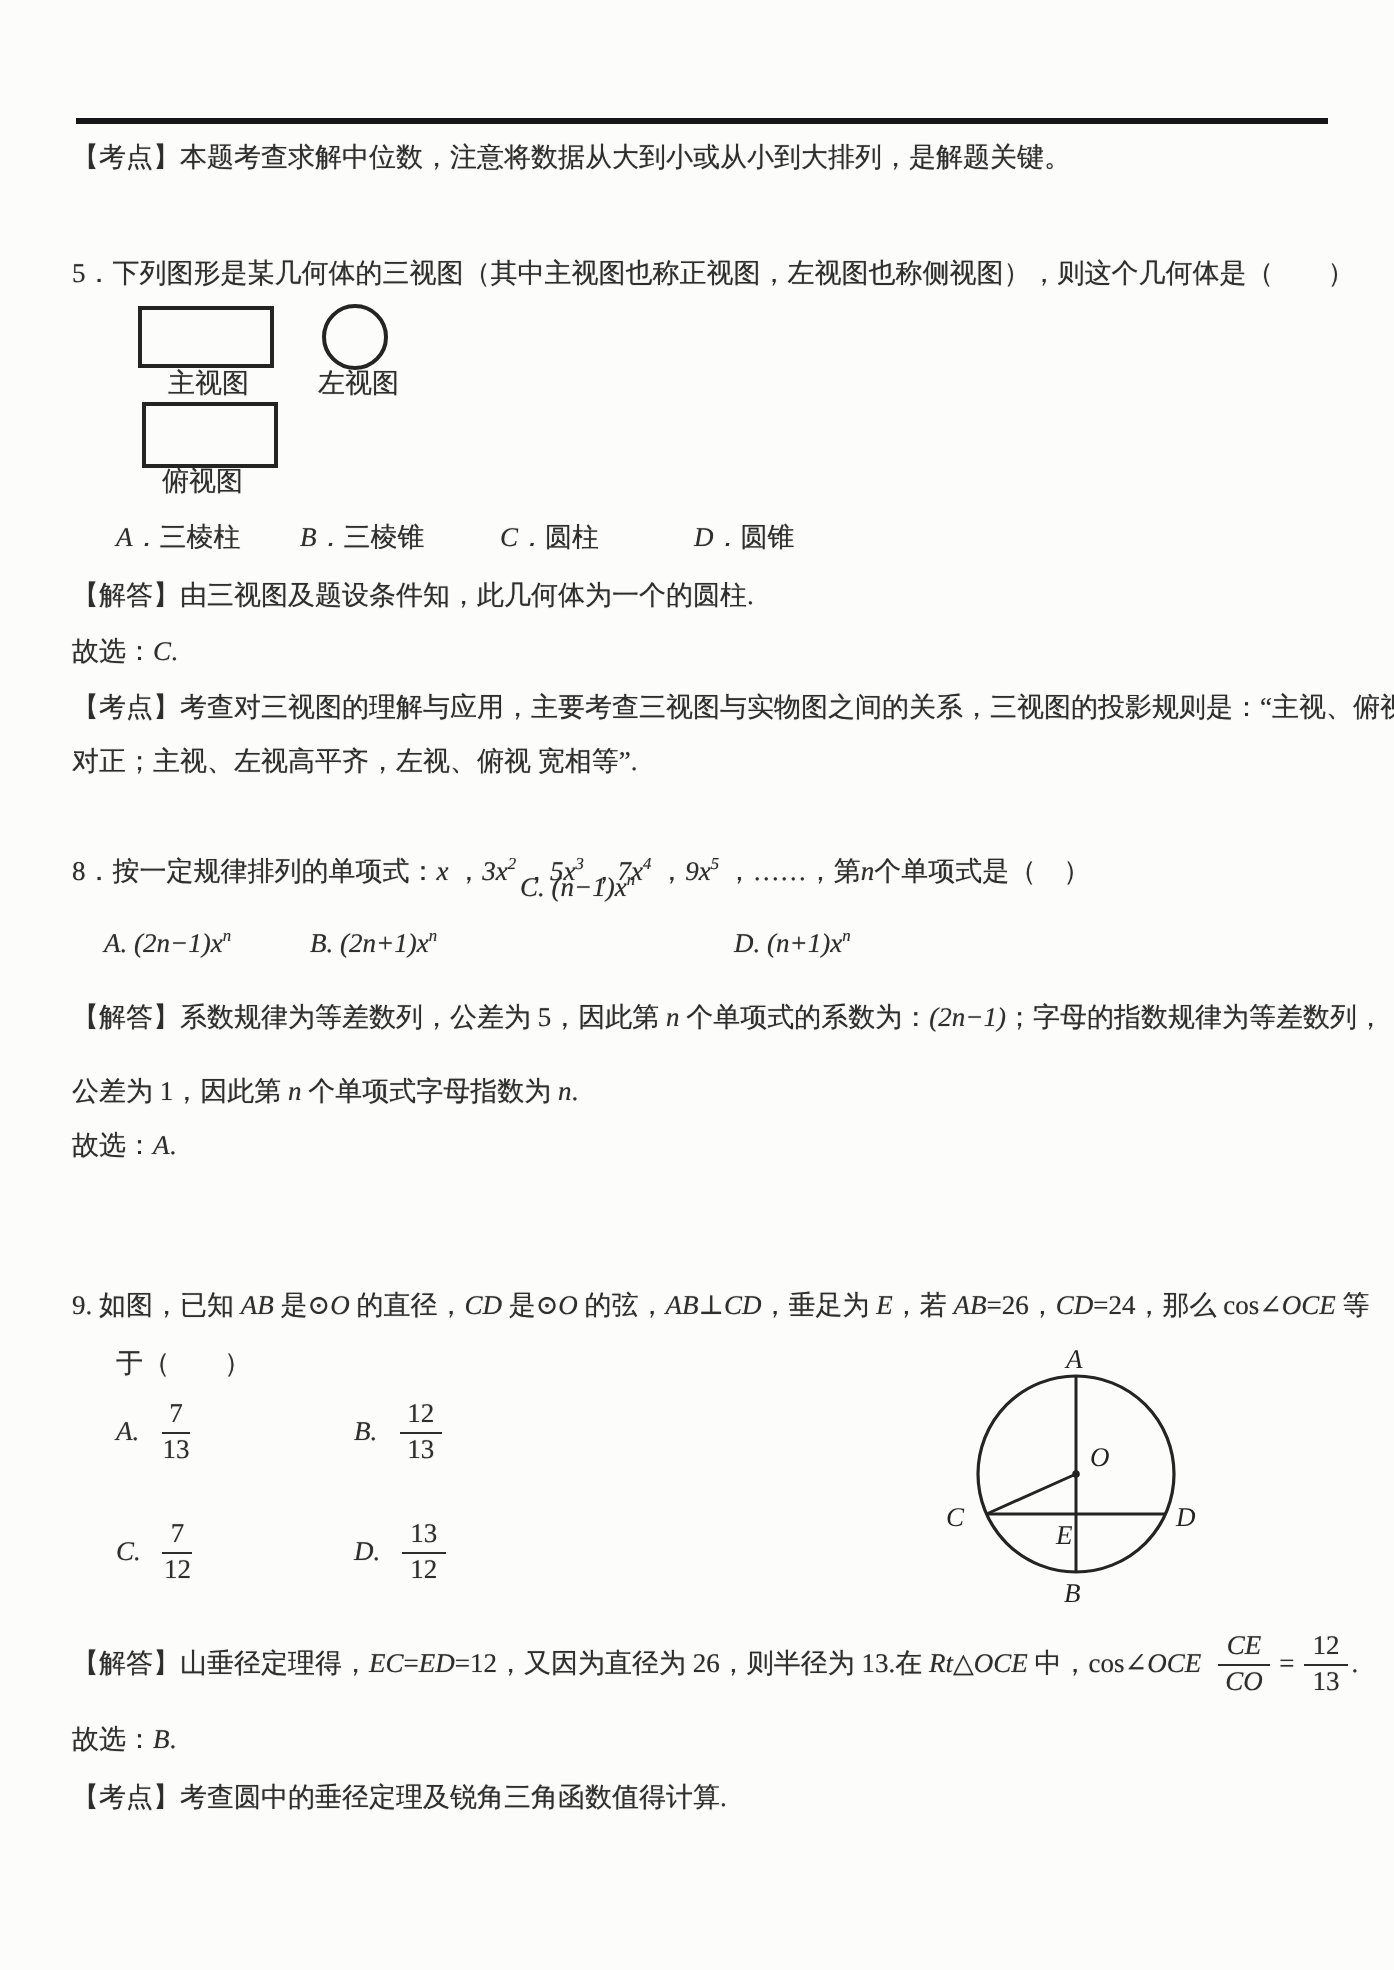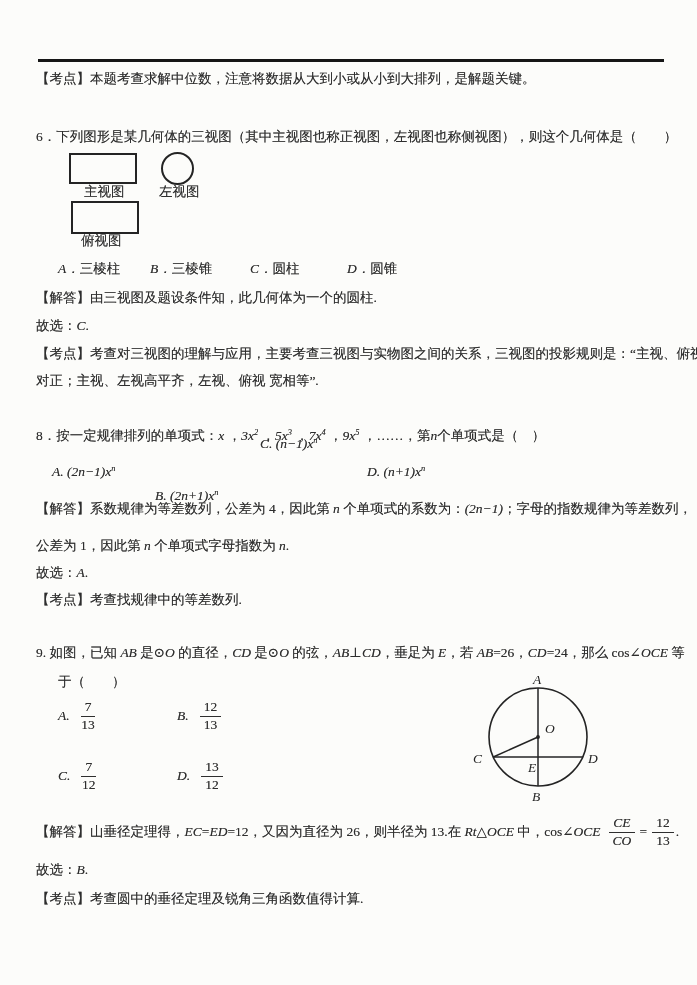--- a/index.html
+++ b/index.html
@@ -26,21 +26,21 @@
 </style>
 </head>
 <body>
 
 <div class="page" style="color: rgb(46, 46, 46); background: rgb(252, 252, 250);">
 
   <div class="divider" style="left: 38px; top: 59px; width: 626px; height: 3px; background: rgb(22, 22, 22);"></div>
 
   <div class="line" style="left:36px;top:71px;">【考点】本题考查求解中位数，注意将数据从大到小或从小到大排列，是解题关键。</div>
 
-  <div class="line" style="left:36px;top:129px;">6．下列图形是某几何体的三视图（其中主视图也称正视图，左视图也称侧视图），则这个几何体是（　　）</div>
+  <div class="line" style="left:36px;top:129px;">5．下列图形是某几何体的三视图（其中主视图也称正视图，左视图也称侧视图），则这个几何体是（　　）</div>
 
   <div class="rect" style="left:69px;top:153px;width:64px;height:27px;"></div>
   <div class="line" style="left:84px;top:184px;font-family:Liberation Serif, serif;">主视图</div>
   <div class="circleShape" style="left:161px;top:152px;width:29px;height:29px;"></div>
   <div class="line" style="left:159px;top:184px;font-family:Liberation Serif, serif;">左视图</div>
   <div class="rect" style="left:71px;top:201px;width:64px;height:29px;"></div>
   <div class="line" style="left:81px;top:233px;">俯视图</div>
 
   <div class="line" style="left:58px;top:261px;"><span class="m">A．</span><span>三棱柱</span></div>
   <div class="line" style="left:150px;top:261px;"><span class="m">B．</span><span>三棱锥</span></div>
@@ -48,28 +48,27 @@
   <div class="line" style="left:347px;top:261px;"><span class="m">D．</span><span>圆锥</span></div>
 
   <div class="line" style="left:36px;top:290px;text-align:right;">【解答】由三视图及题设条件知，此几何体为一个的圆柱.</div>
   <div class="line" style="left:36px;top:318px;"><span>故选：</span><span class="m">C</span><span>.</span></div>
   <div class="line" style="left:36px;top:346px;">【考点】考查对三视图的理解与应用，主要考查三视图与实物图之间的关系，三视图的投影规则是：“主视、俯视 长</div>
   <div class="line" style="left:36px;top:373px;">对正；主视、左视高平齐，左视、俯视 宽相等”.</div>
 
   <div class="line" style="left:36px;top:428px;"><span>8．按一定规律排列的单项式：</span><span class="m">x</span><span> ，</span><span class="m">3x<sup>2</sup></span><span> ，</span><span class="m">5x<sup>3</sup></span><span> ，</span><span class="m">7x<sup>4</sup></span><span> ，</span><span class="m">9x<sup>5</sup></span><span> ，……，第</span><span class="m">n</span><span>个单项式是（　）</span></div>
 
   <div class="line" style="left:52px;top:464px;"><span class="m">A. </span><span class="m">(2n−1)x<sup>n</sup></span></div>
-  <div class="line" style="left:155px;top:464px;margin-top:24px;"><span class="m">B. </span><span class="m">(2n+1)x<sup>n</sup></span></div>
+  <div class="line" style="left:155px;top:464px;"><span class="m">B. </span><span class="m">(2n+1)x<sup>n</sup></span></div>
   <div class="line" style="left:260px;top:436px;text-align:center;"><span class="m">C. </span><span class="m">(n−1)x<sup>n</sup></span></div>
   <div class="line" style="left:367px;top:464px;"><span class="m">D. </span><span class="m">(n+1)x<sup>n</sup></span></div>
 
-  <div class="line" style="left:36px;top:501px;"><span>【解答】系数规律为等差数列，公差为 4，因此第 </span><span class="m">n</span><span> 个单项式的系数为：</span><span class="m">(2n−1)</span><span>；字母的指数规律为等差数列，</span></div>
+  <div class="line" style="left:36px;top:501px;"><span>【解答】系数规律为等差数列，公差为 5，因此第 </span><span class="m">n</span><span> 个单项式的系数为：</span><span class="m">(2n−1)</span><span>；字母的指数规律为等差数列，</span></div>
   <div class="line" style="left:36px;top:538px;"><span>公差为 1，因此第 </span><span class="m">n</span><span> 个单项式字母指数为 </span><span class="m">n</span><span>.</span></div>
   <div class="line" style="left:36px;top:565px;"><span>故选：</span><span class="m">A</span><span>.</span></div>
-  <div class="line" style="left:36px;top:592px;">【考点】考查找规律中的等差数列.</div>
 
   <div class="line" style="left:36px;top:645px;"><span>9. 如图，已知 </span><span class="m">AB</span><span> 是⊙</span><span class="m">O</span><span> 的直径，</span><span class="m">CD</span><span> 是⊙</span><span class="m">O</span><span> 的弦，</span><span class="m">AB</span><span>⊥</span><span class="m">CD</span><span>，垂足为 </span><span class="m">E</span><span>，若 </span><span class="m">AB</span><span>=26，</span><span class="m">CD</span><span>=24，那么 cos∠</span><span class="m">OCE</span><span> 等</span></div>
   <div class="line" style="left:58px;top:674px;">于（　　）</div>
 
   <div class="fropt" style="left:58px;top:700px;">
     <span class="m">A.</span>
     <span class="frac">
       <span class="num">7</span>
       <span class="den">13</span>
     </span>

